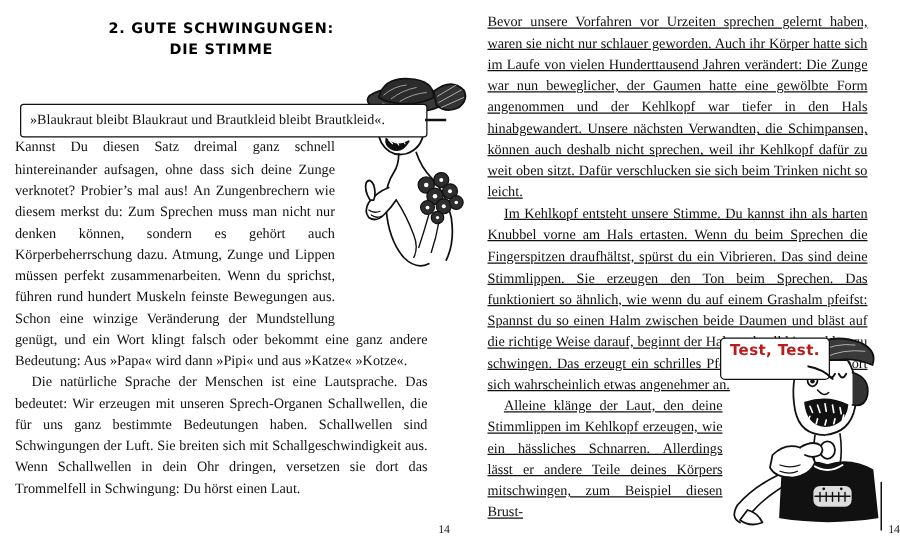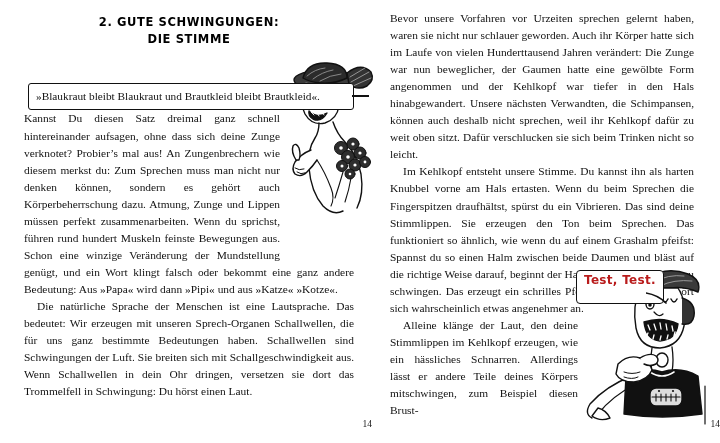--- a/index.html
+++ b/index.html
@@ -18,21 +18,21 @@
     height: 443px;
     background: #ffffff;
     overflow: hidden;
   }
   .page {
     position: absolute;
     top: 0;
     height: 443px;
     box-sizing: border-box;
   }
-  .page-left  { left: 12px;     width: 360px; padding: 0 18px 0 12px; }
+  .page-left  { left: 0;     width: 360px; padding: 0 18px 0 12px; }
   .page-right { left: 360px; width: 360px; padding: 0 26px 0 30px; }
 
   
   .chapter-title {
     margin: 0;
     padding-top: 14px;
     text-align: center;
     font-family: "DejaVu Sans", "Liberation Sans", sans-serif;
     font-weight: bold;
     font-size: 11.5px;
@@ -68,21 +68,21 @@
 
   
   .body-col {
     font-size: 11.4px;
     line-height: 1.495;
     text-align: justify;
     text-justify: inter-word;
     hyphens: manual;
   }
   .page-left .body-col { margin-top: 0; }
-  .page-right .body-col { margin-top: 10px; }
+  .page-right .body-col { margin-top: 10px; text-decoration: underline; }
 
   .body-col p { margin: 0; }
   .body-col p.indent { text-indent: 1.15em; }
 
   
   .wrap-anchor-right {
     float: right;
     width: 124px;
     height: 160px;
     shape-outside: inset(0);

